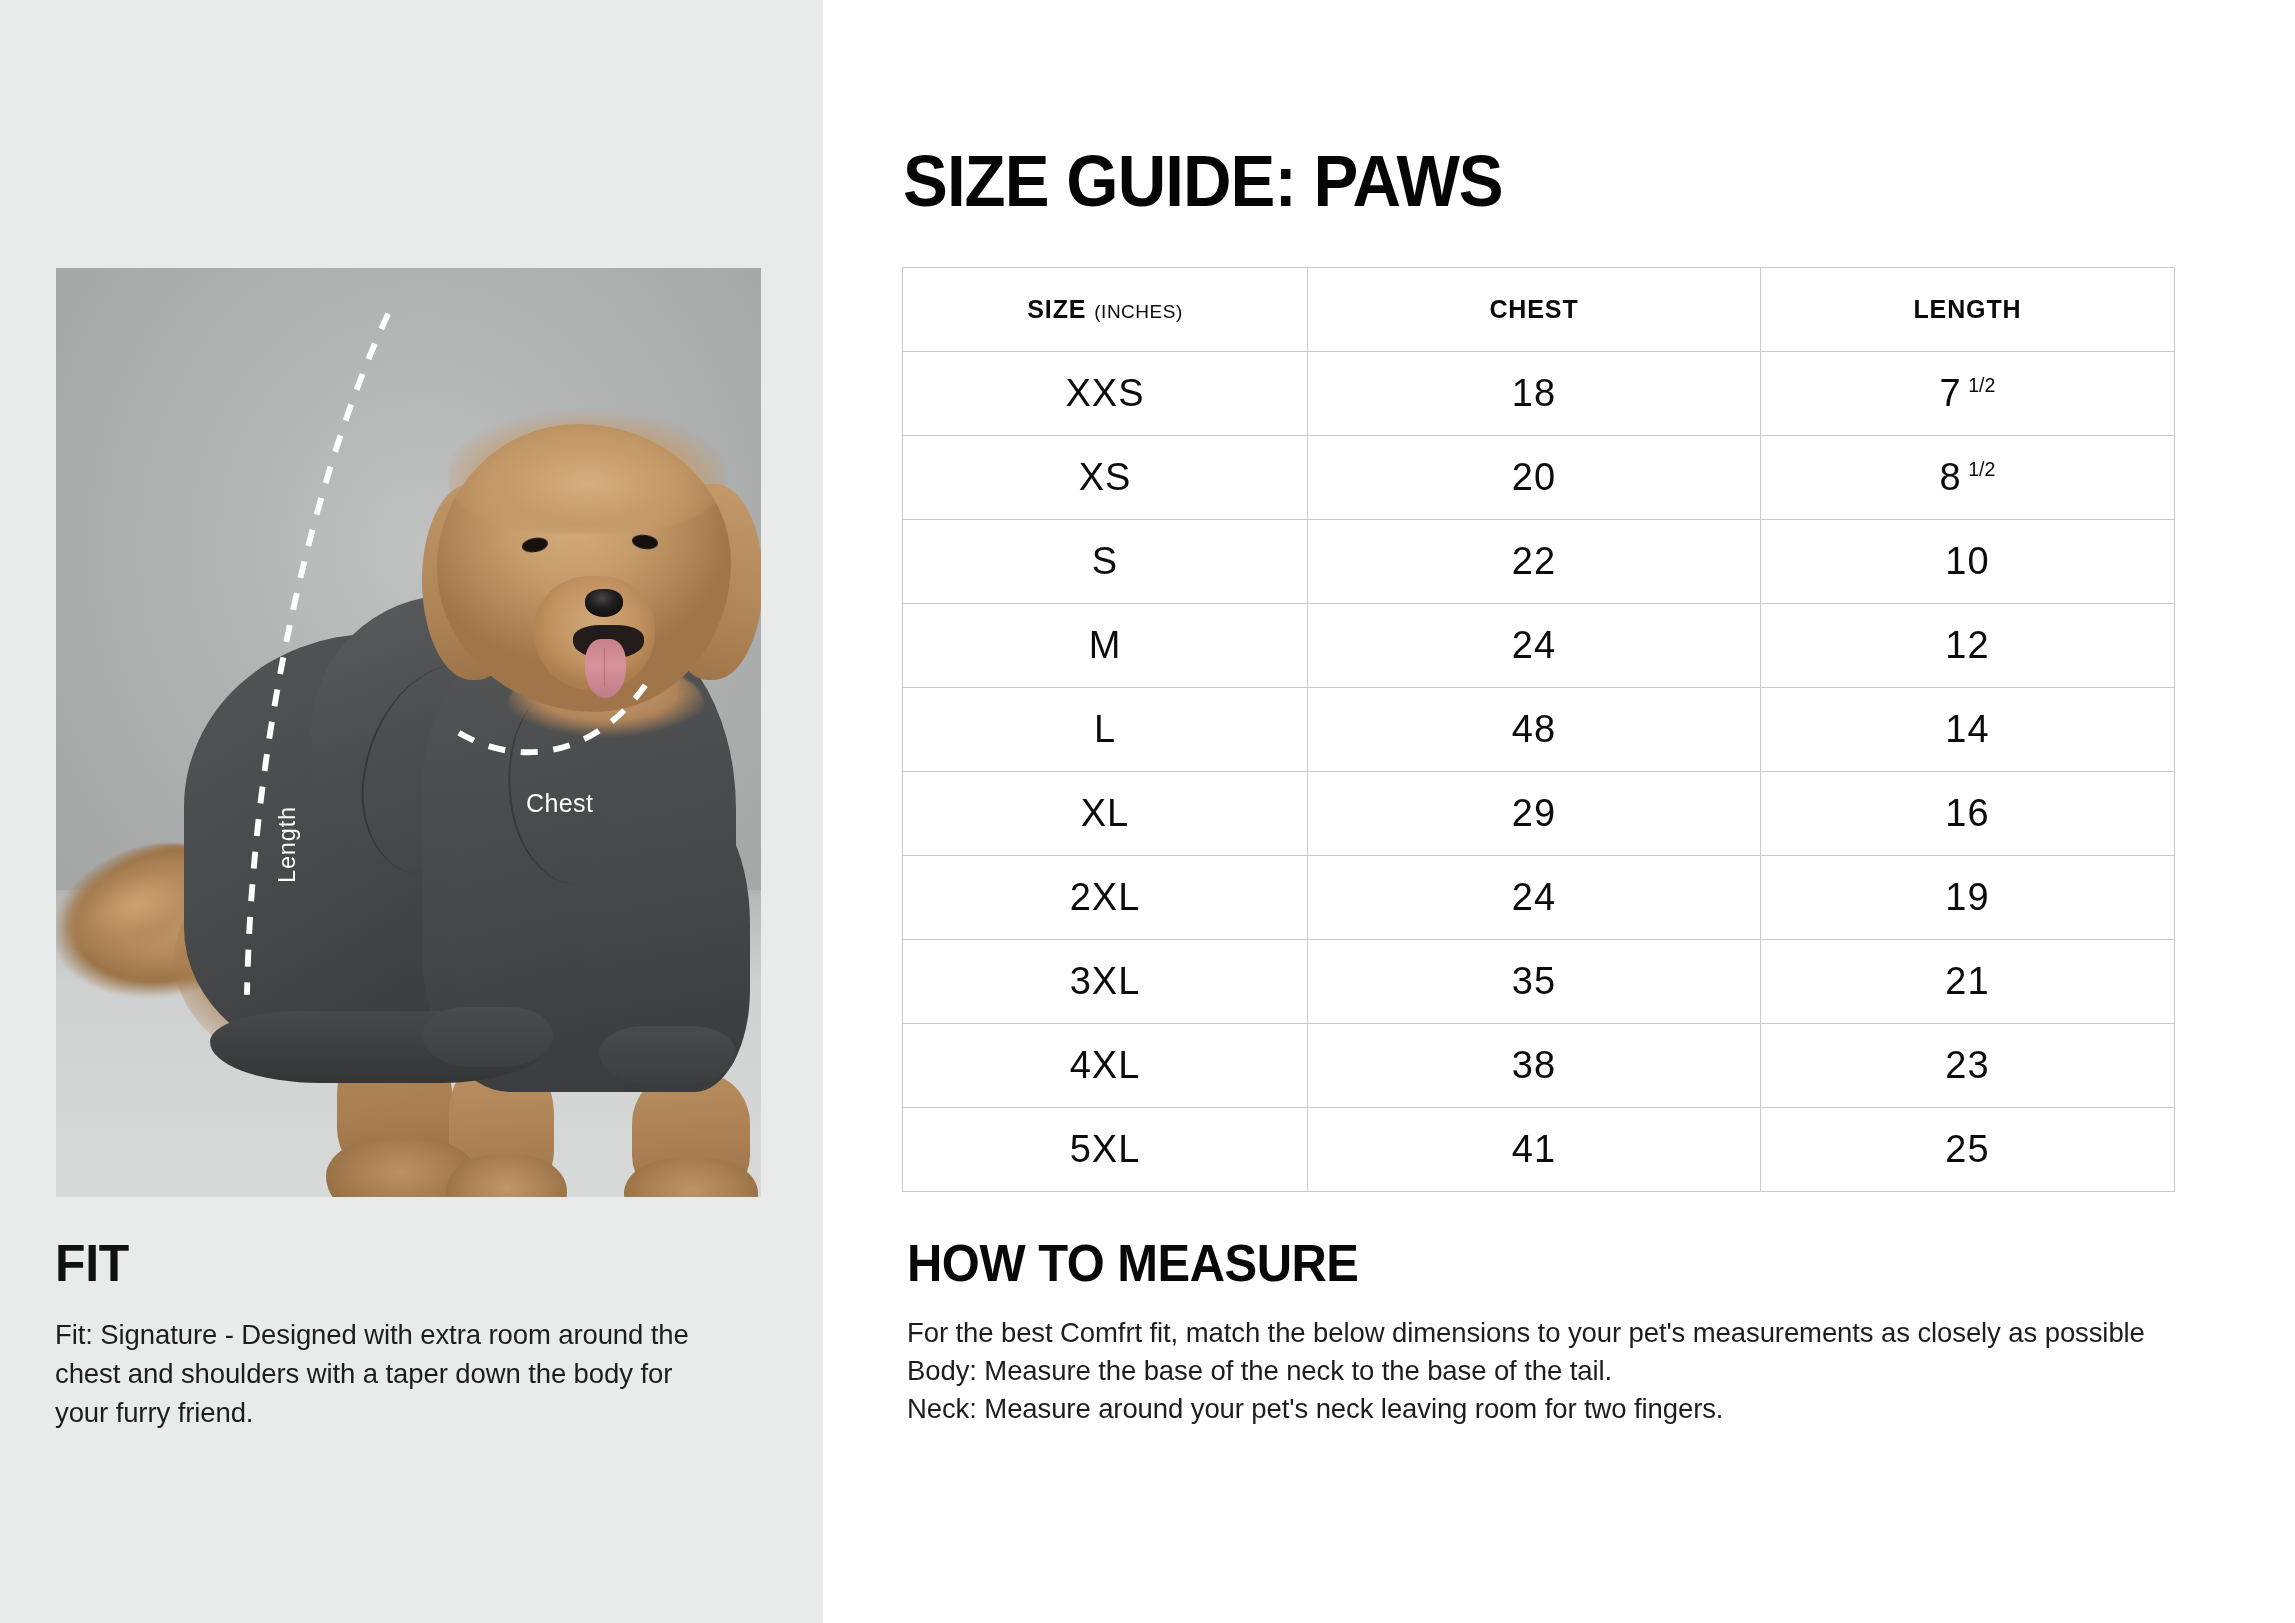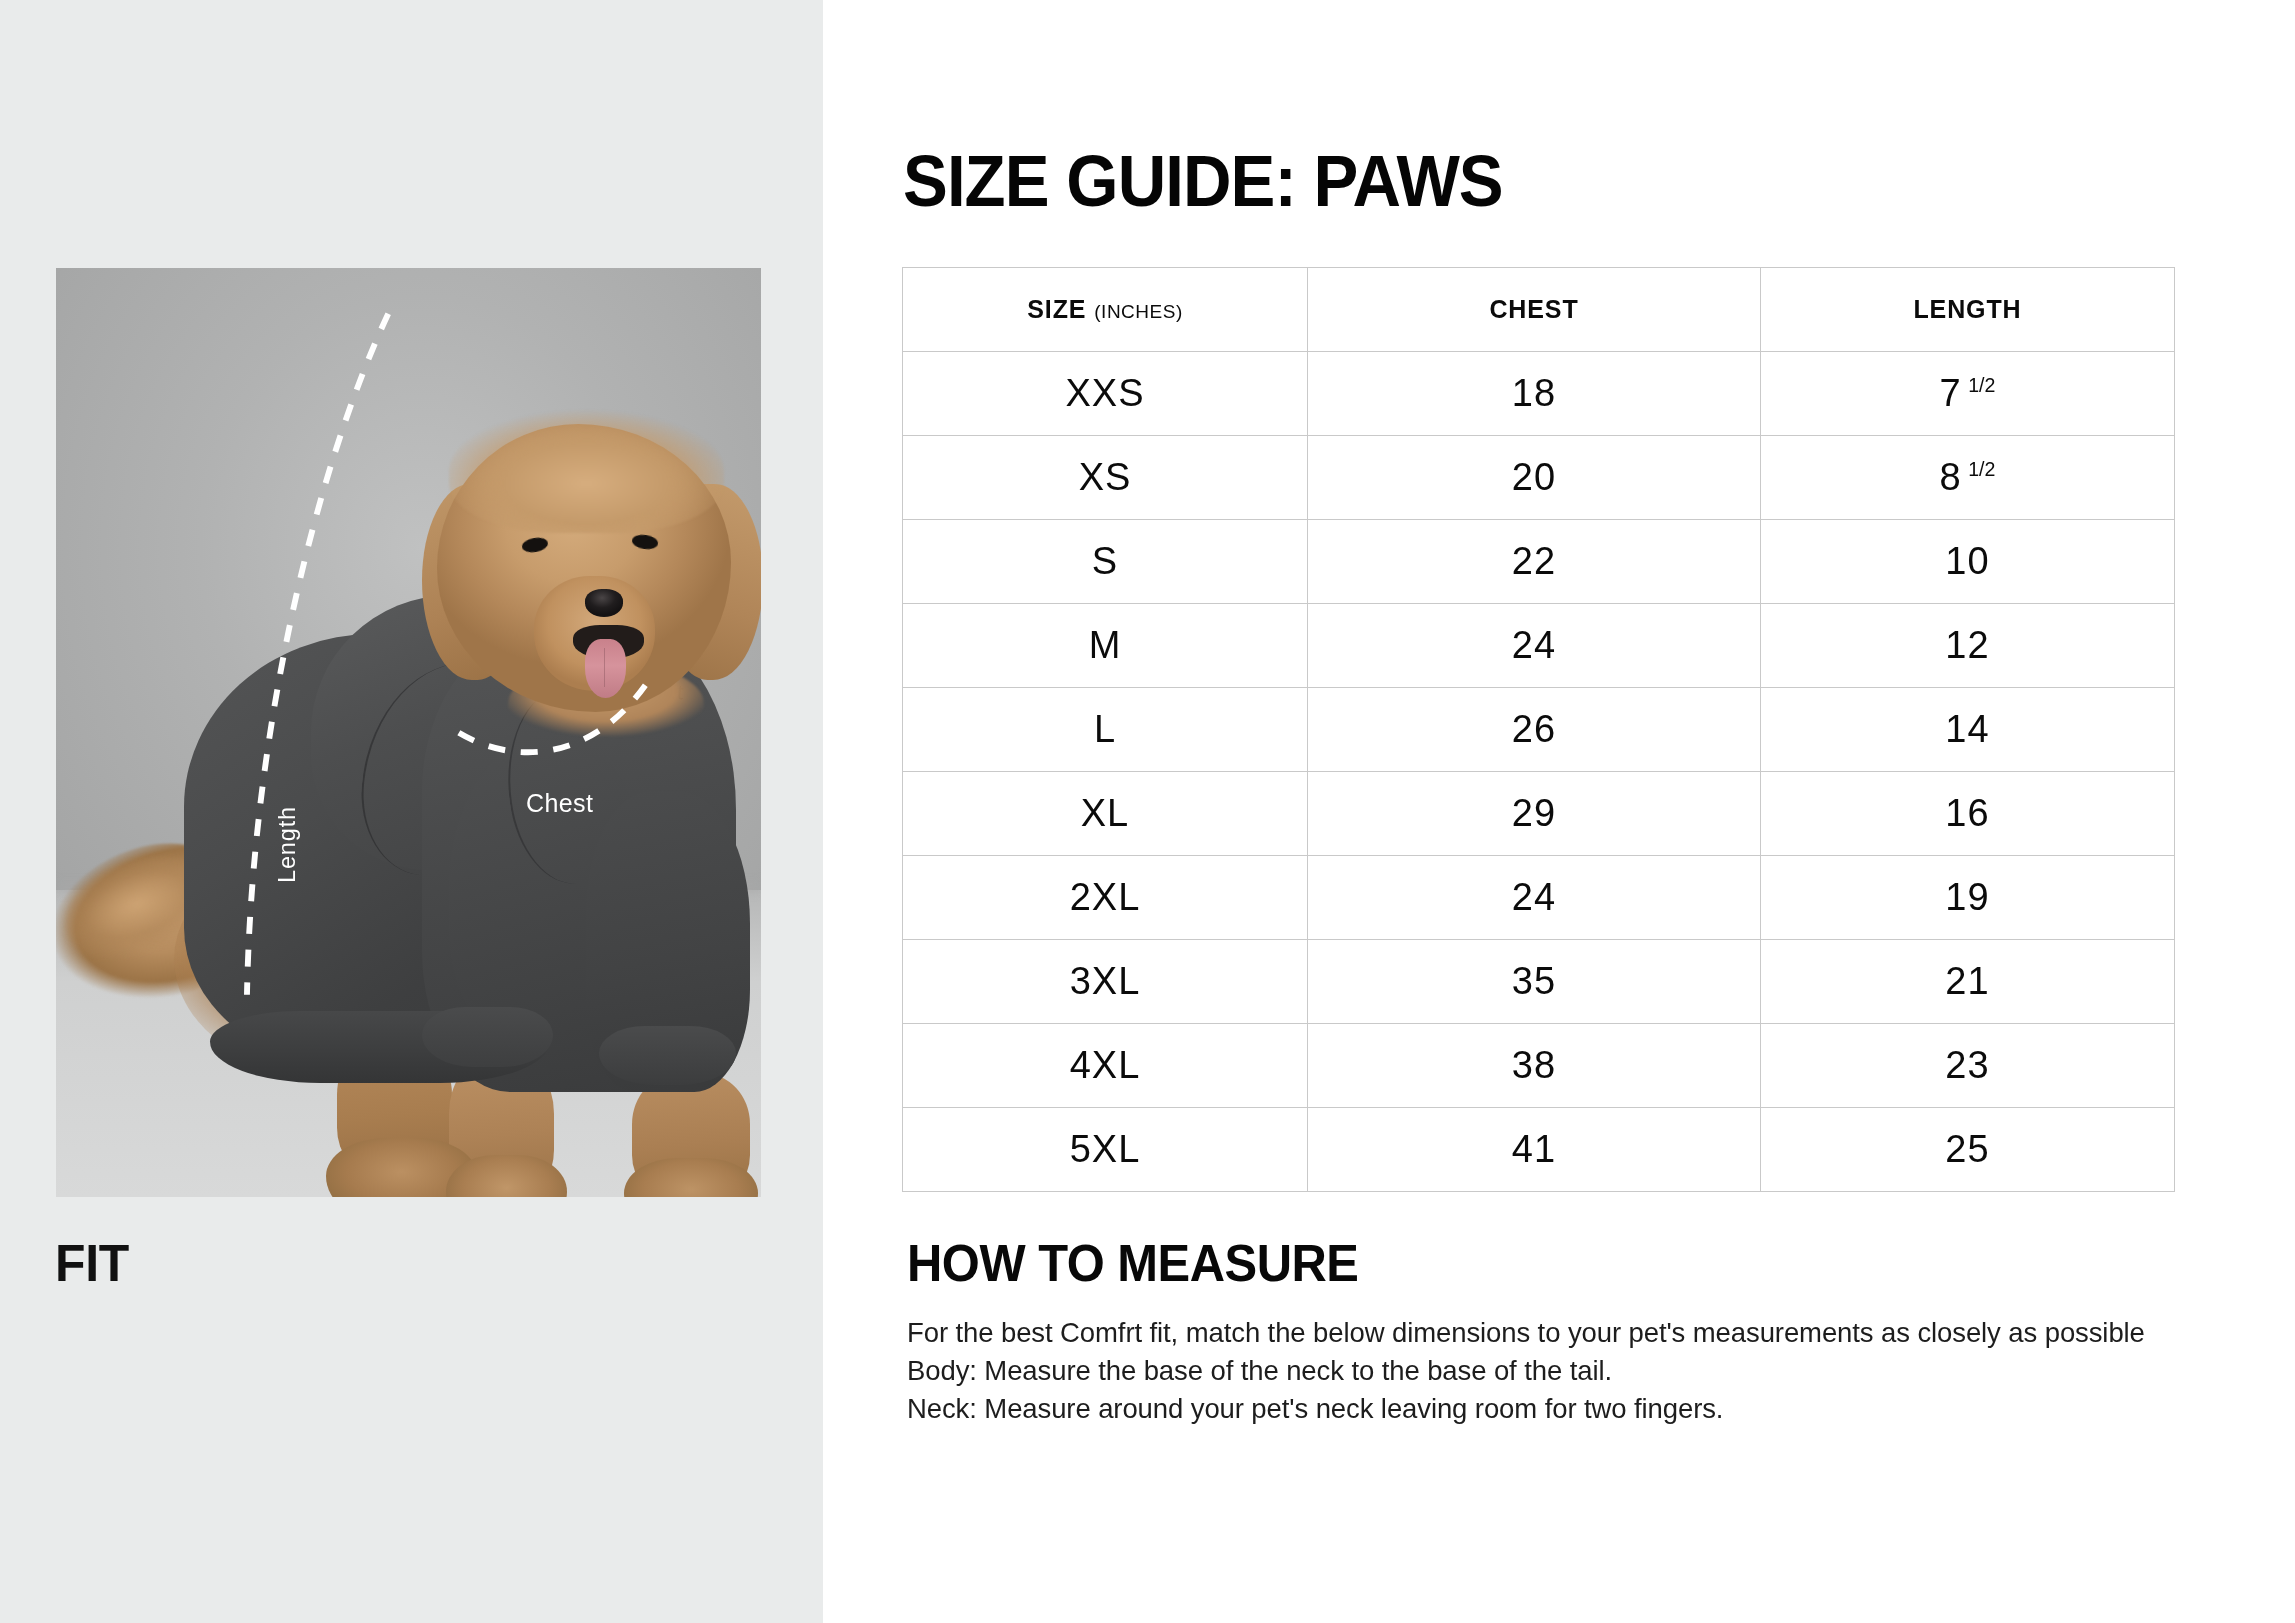--- a/index.html
+++ b/index.html
@@ -454,20 +454,21 @@
         <path d="M 508 70 C 400 300, 300 700, 292 1110" fill="none" stroke="#ffffff" stroke-width="9" stroke-dasharray="26 24" stroke-linecap="butt"></path>
         <path d="M 616 710 C 700 760, 820 755, 905 632" fill="none" stroke="#ffffff" stroke-width="9" stroke-dasharray="26 24" stroke-linecap="butt"></path>
       </svg>
 
       <div id="label-length">Length</div>
       <div id="label-chest">Chest</div>
     </div>
 
     <div id="fit-section">
       <div id="fit-heading">FIT</div>
+      <div id="fit-body">Fit: Signature - Designed with extra room around the chest and shoulders with a taper down the body for your furry friend.</div>
     </div>
   </div>
 
   <div id="right-panel">
 
     <div id="guide-title">SIZE GUIDE: PAWS</div>
 
     <table id="size-table">
       <colgroup>
         <col class="c-size">
@@ -500,21 +501,21 @@
             <td>22</td>
             <td>10</td>
           </tr>
           <tr>
             <td>M</td>
             <td>24</td>
             <td>12</td>
           </tr>
           <tr>
             <td>L</td>
-            <td>26</td>
+            <td>48</td>
             <td>14</td>
           </tr>
           <tr>
             <td>XL</td>
             <td>29</td>
             <td>16</td>
           </tr>
           <tr>
             <td>2XL</td>
             <td>24</td>

